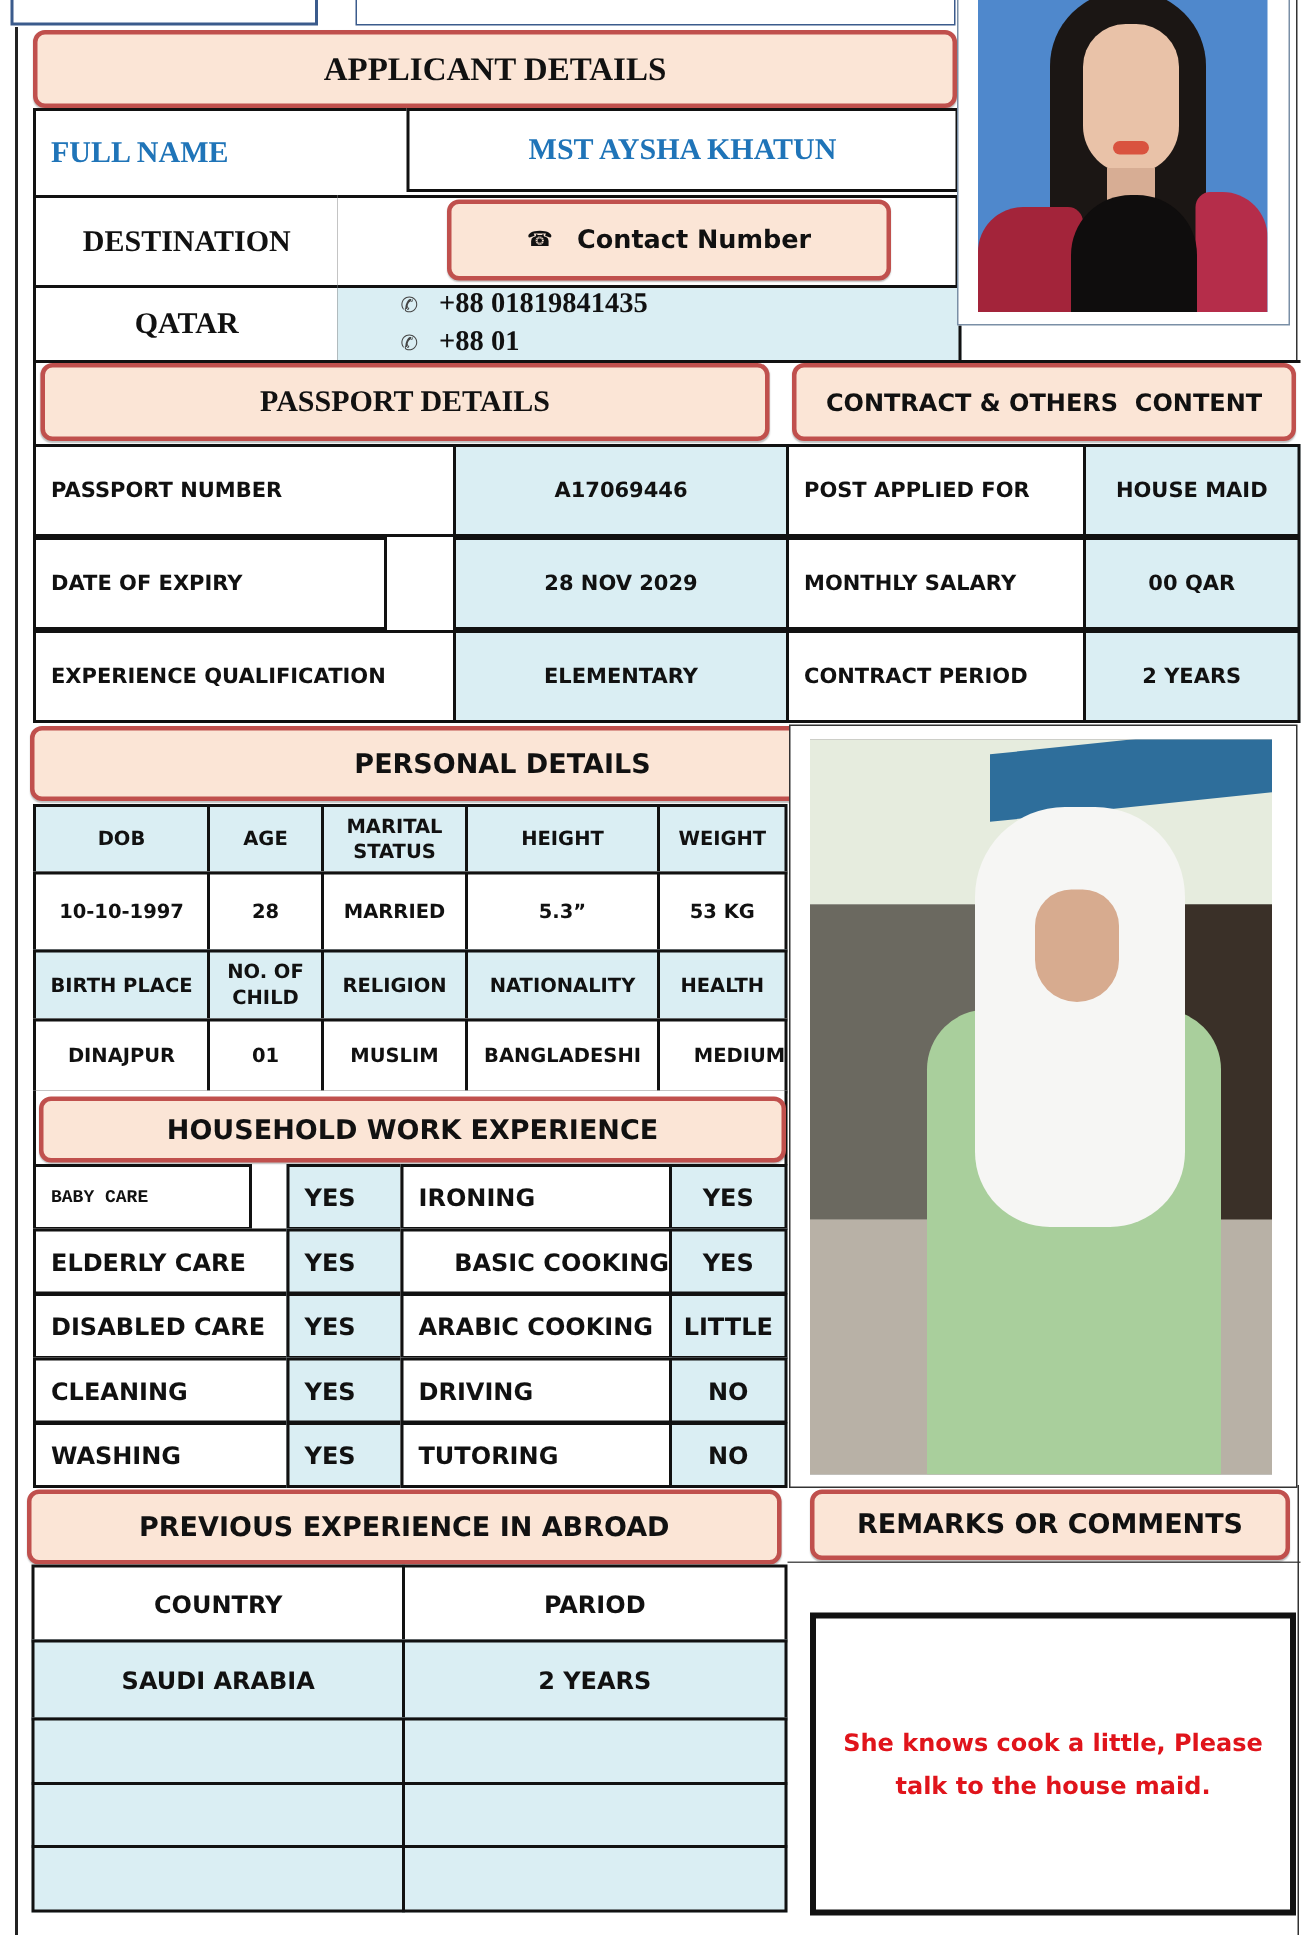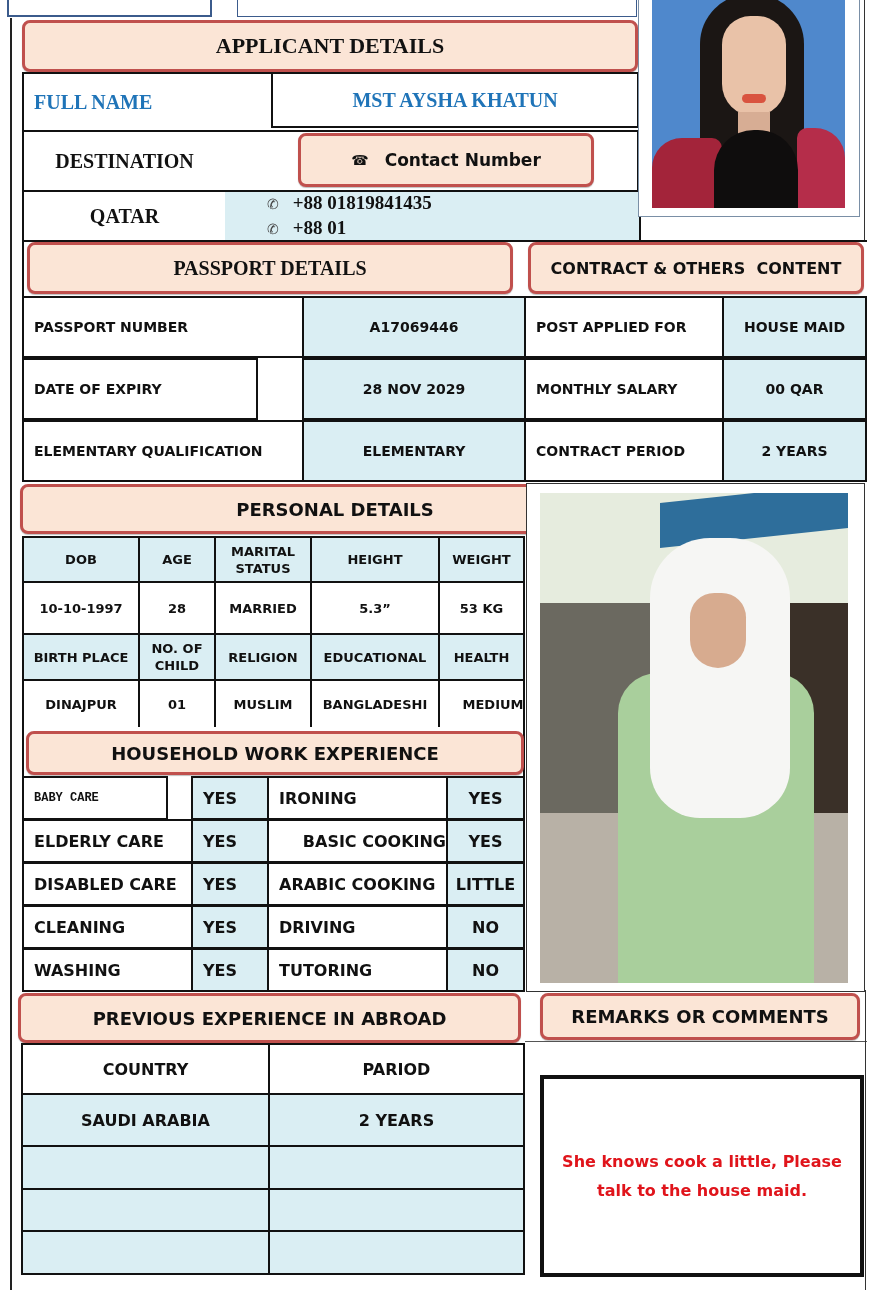--- a/index.html
+++ b/index.html
@@ -88,21 +88,21 @@
     <div class="cell sans blue" style="left: 302px; top: 296px; width: 224px; height: 62px; font-size: 14px;">
       <span>A17069446</span>
     </div>
     <div class="cell sans left" style="left: 22px; top: 358px; width: 236px; height: 62px; font-size: 14px;">
       <span>DATE OF EXPIRY</span>
     </div>
     <div class="cell sans blue" style="left: 302px; top: 358px; width: 224px; height: 62px; font-size: 14px;">
       <span>28 NOV 2029</span>
     </div>
     <div class="cell sans left" style="left: 22px; top: 420px; width: 282px; height: 62px; font-size: 14px;">
-      <span>ELEMENTARY QUALIFICATION</span>
+      <span>EXPERIENCE QUALIFICATION</span>
     </div>
     <div class="cell sans blue" style="left: 302px; top: 420px; width: 224px; height: 62px; font-size: 14px;">
       <span>ELEMENTARY</span>
     </div>
   </div>
 
 <div id="contract-rows">
     <div class="cell sans left" style="left: 524px; top: 296px; width: 200px; height: 62px; font-size: 14px;">
       <span>POST APPLIED FOR</span>
     </div>
@@ -160,21 +160,21 @@
     <div class="cell sans blue" style="left: 22px; top: 633px; width: 118px; height: 48px; font-size: 13px;">
       <span style="line-height: 17px;">BIRTH PLACE</span>
     </div>
     <div class="cell sans blue" style="left: 138px; top: 633px; width: 78px; height: 48px; font-size: 13px;">
       <span style="line-height: 17px;">NO. OF CHILD</span>
     </div>
     <div class="cell sans blue" style="left: 214px; top: 633px; width: 98px; height: 48px; font-size: 13px;">
       <span style="line-height: 17px;">RELIGION</span>
     </div>
     <div class="cell sans blue" style="left: 310px; top: 633px; width: 130px; height: 48px; font-size: 13px;">
-      <span style="line-height: 17px;">EDUCATIONAL</span>
+      <span style="line-height: 17px;">NATIONALITY</span>
     </div>
     <div class="cell sans blue" style="left: 438px; top: 633px; width: 87px; height: 48px; font-size: 13px;">
       <span style="line-height: 17px;">HEALTH</span>
     </div>
     <div class="cell sans " style="left: 22px; top: 679px; width: 118px; height: 50px; font-size: 13px;">
       <span style="line-height: 17px;">DINAJPUR</span>
     </div>
     <div class="cell sans " style="left: 138px; top: 679px; width: 78px; height: 50px; font-size: 13px;">
       <span style="line-height: 17px;">01</span>
     </div>

